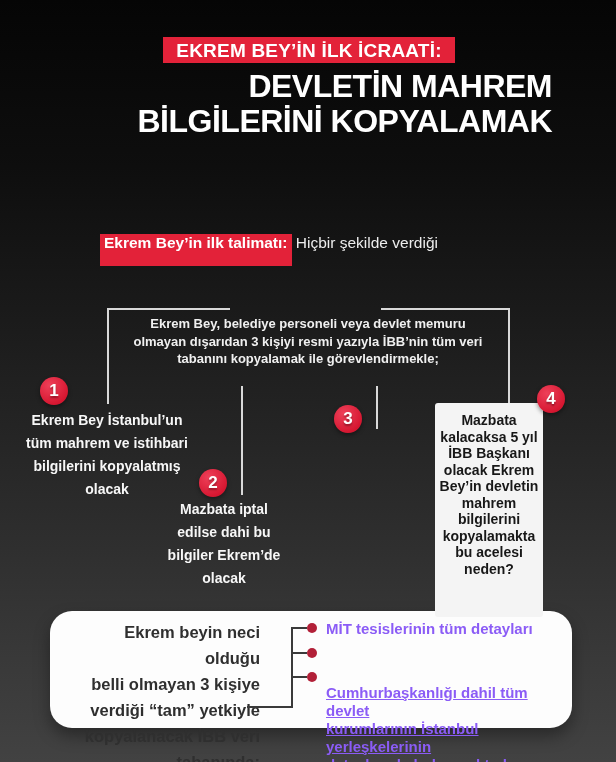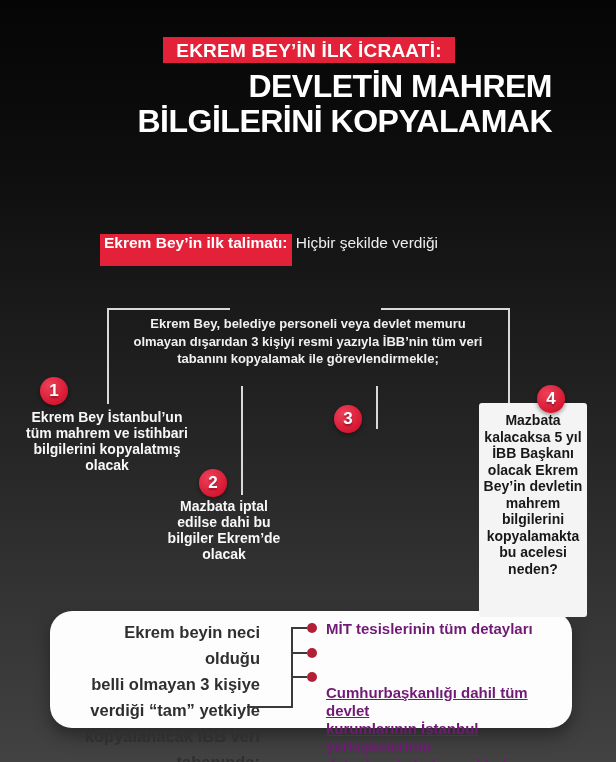--- a/index.html
+++ b/index.html
@@ -21,31 +21,31 @@
   .hl{background:#e32239;color:#fff;font-weight:bold;padding:0 4px 15px 4px;margin-left:10px;}
   
   .line{background:#d9d9d9;}
   .bracket-note{left:98px;top:315px;width:420px;text-align:center;color:#f0f0f0;
                 font-weight:bold;font-size:13px;line-height:17.5px;}
   
   .num{width:28px;height:28px;border-radius:50%;z-index:3;
        background:radial-gradient(circle at 35% 30%,#ee4059,#d5152f 75%);
        color:#fff;font-size:17px;font-weight:bold;display:flex;align-items:center;justify-content:center;
        text-shadow:0 2px 2px rgba(60,0,10,.45);box-shadow:0 2px 4px rgba(0,0,0,.4);}
-  .item{color:#f7f7f7;font-weight:bold;font-size:14px;line-height:16px;text-align:center;}
-  .card4{left:479px;top:403px;width:108px;height:214px;background:#f4f4f4;border-radius:3px;z-index:2;}
+  .item{color:#f7f7f7;font-weight:bold;font-size:14px;line-height:23px;text-align:center;}
+  .card4{left:435px;top:403px;width:108px;height:214px;background:#f4f4f4;border-radius:3px;z-index:2;}
   .card4-text{left:0;top:9px;width:108px;color:#181818;font-weight:bold;font-size:14px;line-height:16.5px;text-align:center;}
   
   .footer-card{left:50px;top:611px;width:522px;height:117px;background:#fdfdfd;border-radius:22px;
                box-shadow:0 8px 16px rgba(0,0,0,.35);}
   .lead{left:34px;top:8px;width:176px;text-align:right;color:#2f2f2f;
         font-weight:bold;font-size:16.5px;line-height:26px;}
   .cline{position:absolute;background:#3a3a3a;}
   .dot{position:absolute;width:10px;height:10px;border-radius:50%;background:#b22038;}
-  .bullet{position:absolute;left:276px;color:#701a75;font-weight:bold;font-size:15px;line-height:18px;}
+  .bullet{position:absolute;left:276px;color:#8b5cf6;font-weight:bold;font-size:15px;line-height:18px;}
 </style>
 </head>
 <body>
 
 <div class="poster">
 
   <div class="abs badge">EKREM BEY’İN İLK İCRAATİ:</div>
   <div class="abs title pre">DEVLETİN MAHREM
 BİLGİLERİNİ KOPYALAMAK</div>
 

